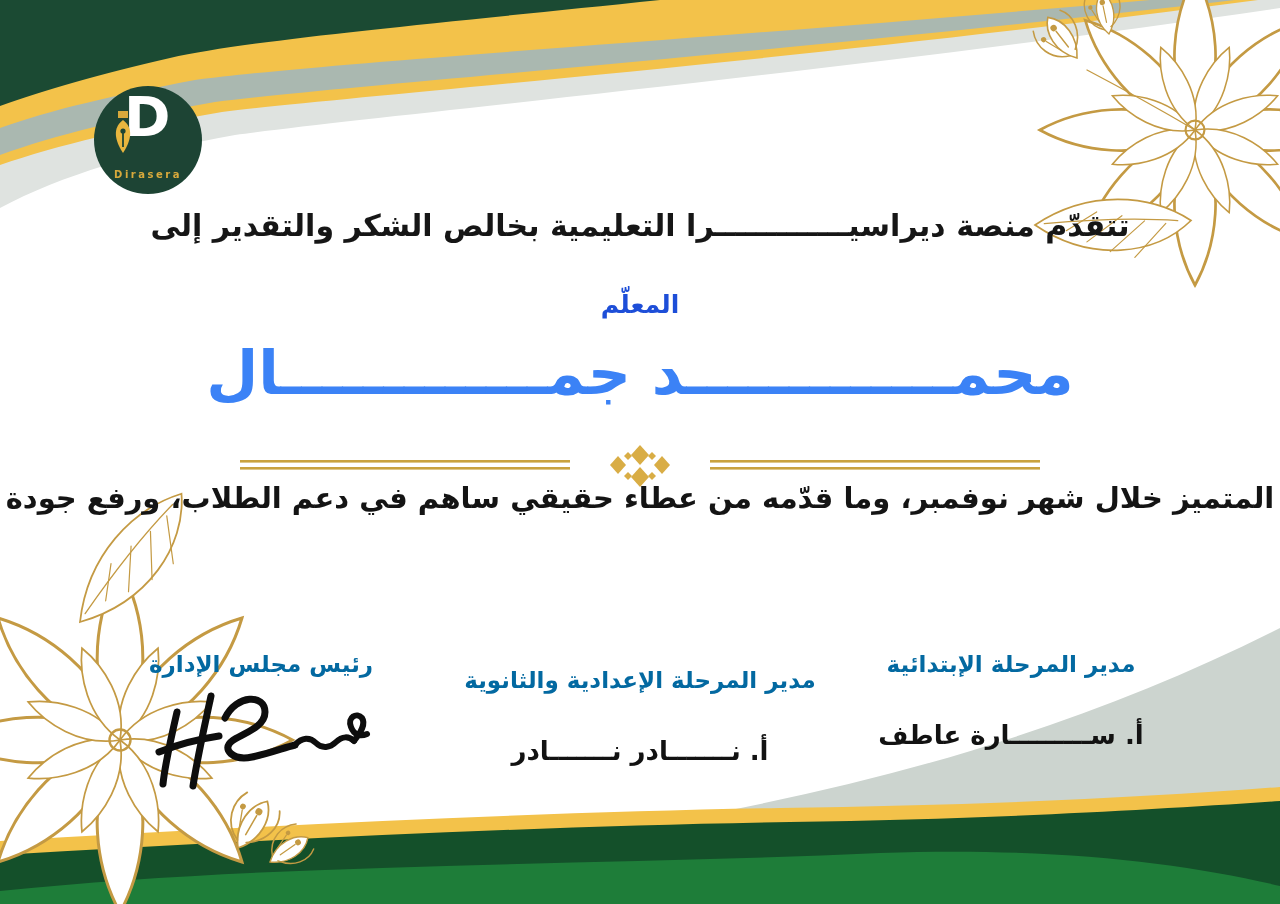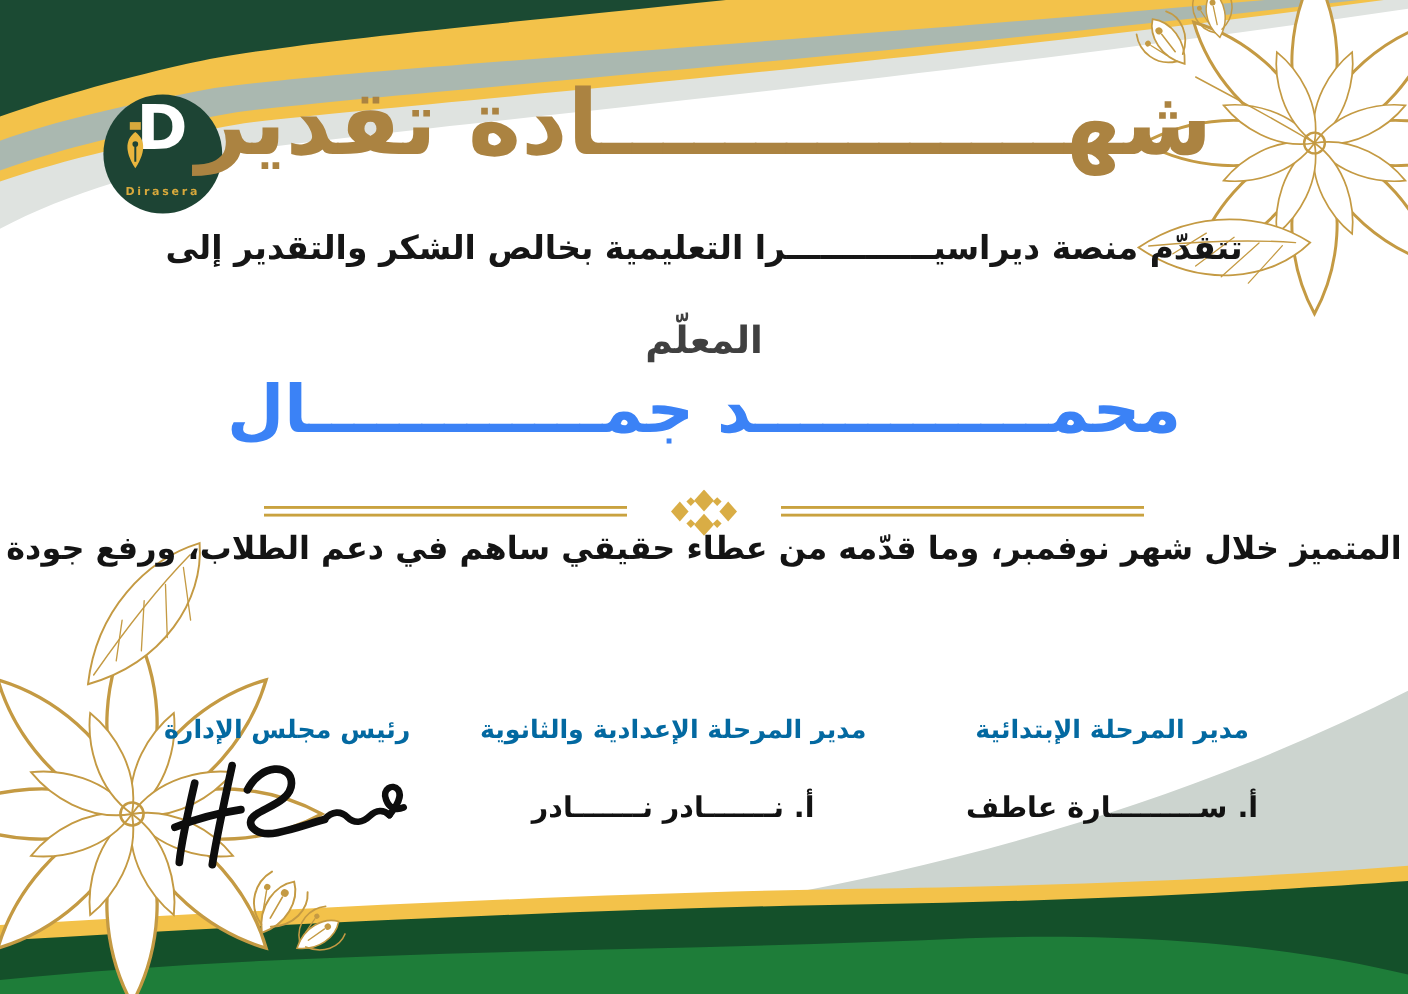--- a/index.html
+++ b/index.html
@@ -12,33 +12,33 @@
   .layer{position:absolute;left:0;top:0;pointer-events:none;}
   .z0{z-index:0}.z1{z-index:1}
 
   
   .txt{position:absolute;left:0;right:0;text-align:center;direction:rtl;z-index:2;}
   .title{
     top:62px;font-size:82px;font-weight:bold;color:#ab8341;
     letter-spacing:1px;line-height:1.25;
   }
   .intro{top:208px;font-size:30px;font-weight:bold;color:#161616;white-space:nowrap;text-align:center;}
-  .honorific{top:290px;font-size:34px;font-weight:bold;color:#404040;}
+  .honorific{top:290px;font-size:25px;font-weight:bold;color:#1d4ed8;}
   .name{top:338px;font-size:60px;font-weight:bold;color:#3b82f6;white-space:nowrap;}
   .body-par{top:474px;font-size:29px;font-weight:bold;color:#141414;line-height:48px;}
   .body-par span{display:block;}
 
   .divider{position:absolute;top:445px;left:240px;width:800px;z-index:2;}
 
   
   .sig{position:absolute;top:648px;text-align:center;direction:rtl;z-index:2;}
   .sig .role{font-size:23px;font-weight:bold;color:#0369a1;line-height:1.4;}
   .sig .sname{margin-top:40px;font-size:26px;font-weight:bold;color:#121212;white-space:nowrap;}
   .sig-right{right:104px;width:330px;}
-  .sig-mid{left:420px;width:384px;}
+  .sig-mid{left:448px;width:384px;margin-top:16px;}
   .sig-left{left:96px;width:330px;}
   .sig-left .scribble{margin:6px auto 0;}
 
   
   .logo{
     position:absolute;left:94px;top:86px;width:108px;height:108px;border-radius:50%;
     background:#1d4434;z-index:2;display:flex;flex-direction:column;
     align-items:center;justify-content:center;
   }
   .logo .dmark{position:relative;width:60px;height:54px;}
@@ -128,21 +128,20 @@
       <svg class="nib" width="26" height="44" viewBox="0 0 26 44">
         <rect x="8" y="0" width="10" height="7" fill="#d8a93c"></rect>
         <path d="M13,9 C21,15 24,25 13,42 C2,25 5,15 13,9 Z" fill="#e9b63e"></path>
         <circle cx="13" cy="20" r="2.6" fill="#1d4434"></circle>
         <path d="M13,22 L13,36" stroke="#1d4434" stroke-width="1.8"></path>
       </svg>
     </div>
     <div class="brand">Dirasera</div>
   </div>
 
-  <div class="txt title">شهـــــــــــــــادة تقدير</div>
 
   <div class="txt intro">تتقدّم منصة ديراسيـــــــــــــرا التعليمية بخالص الشكر والتقدير إلى</div>
 
   <div class="txt honorific">المعلّم</div>
 
   <div class="txt name">محمـــــــــــــد جمـــــــــــــال</div>
 
   <svg class="divider" width="800" height="44" viewBox="0 0 800 44" fill="#c9a23f">
     <rect x="0" y="15" width="330" height="2.6"></rect>
     <rect x="0" y="22" width="330" height="2.6"></rect>

